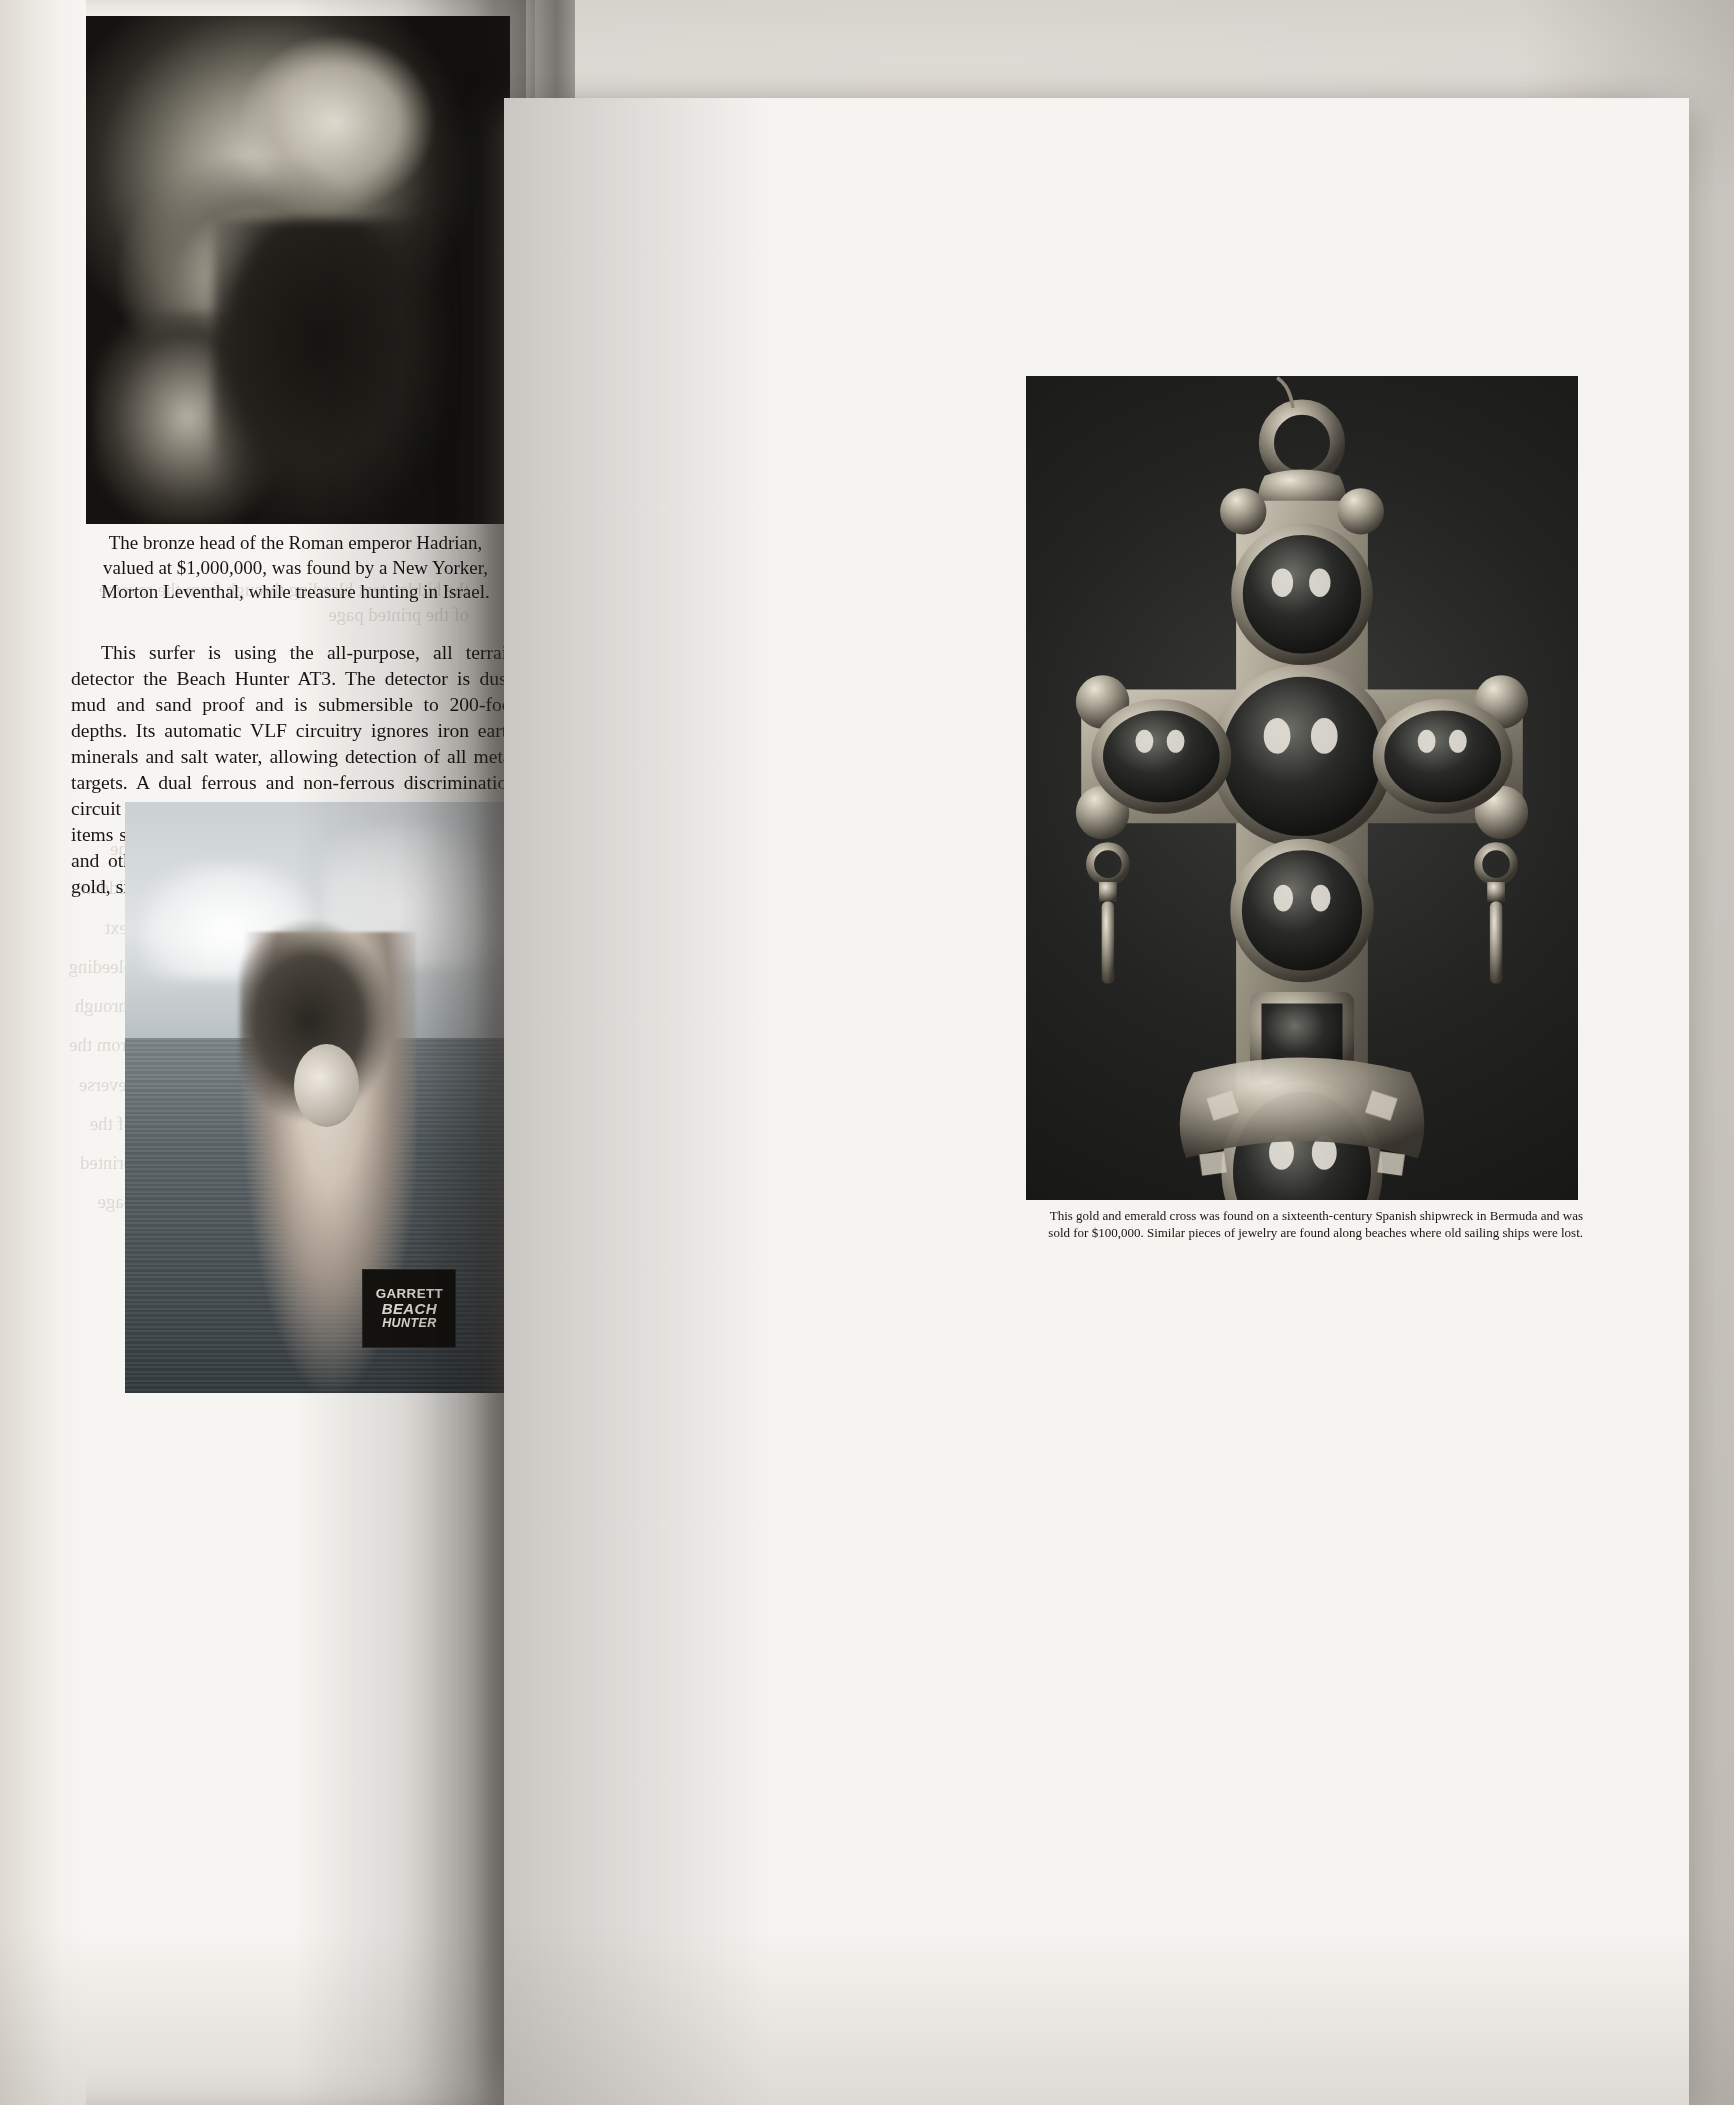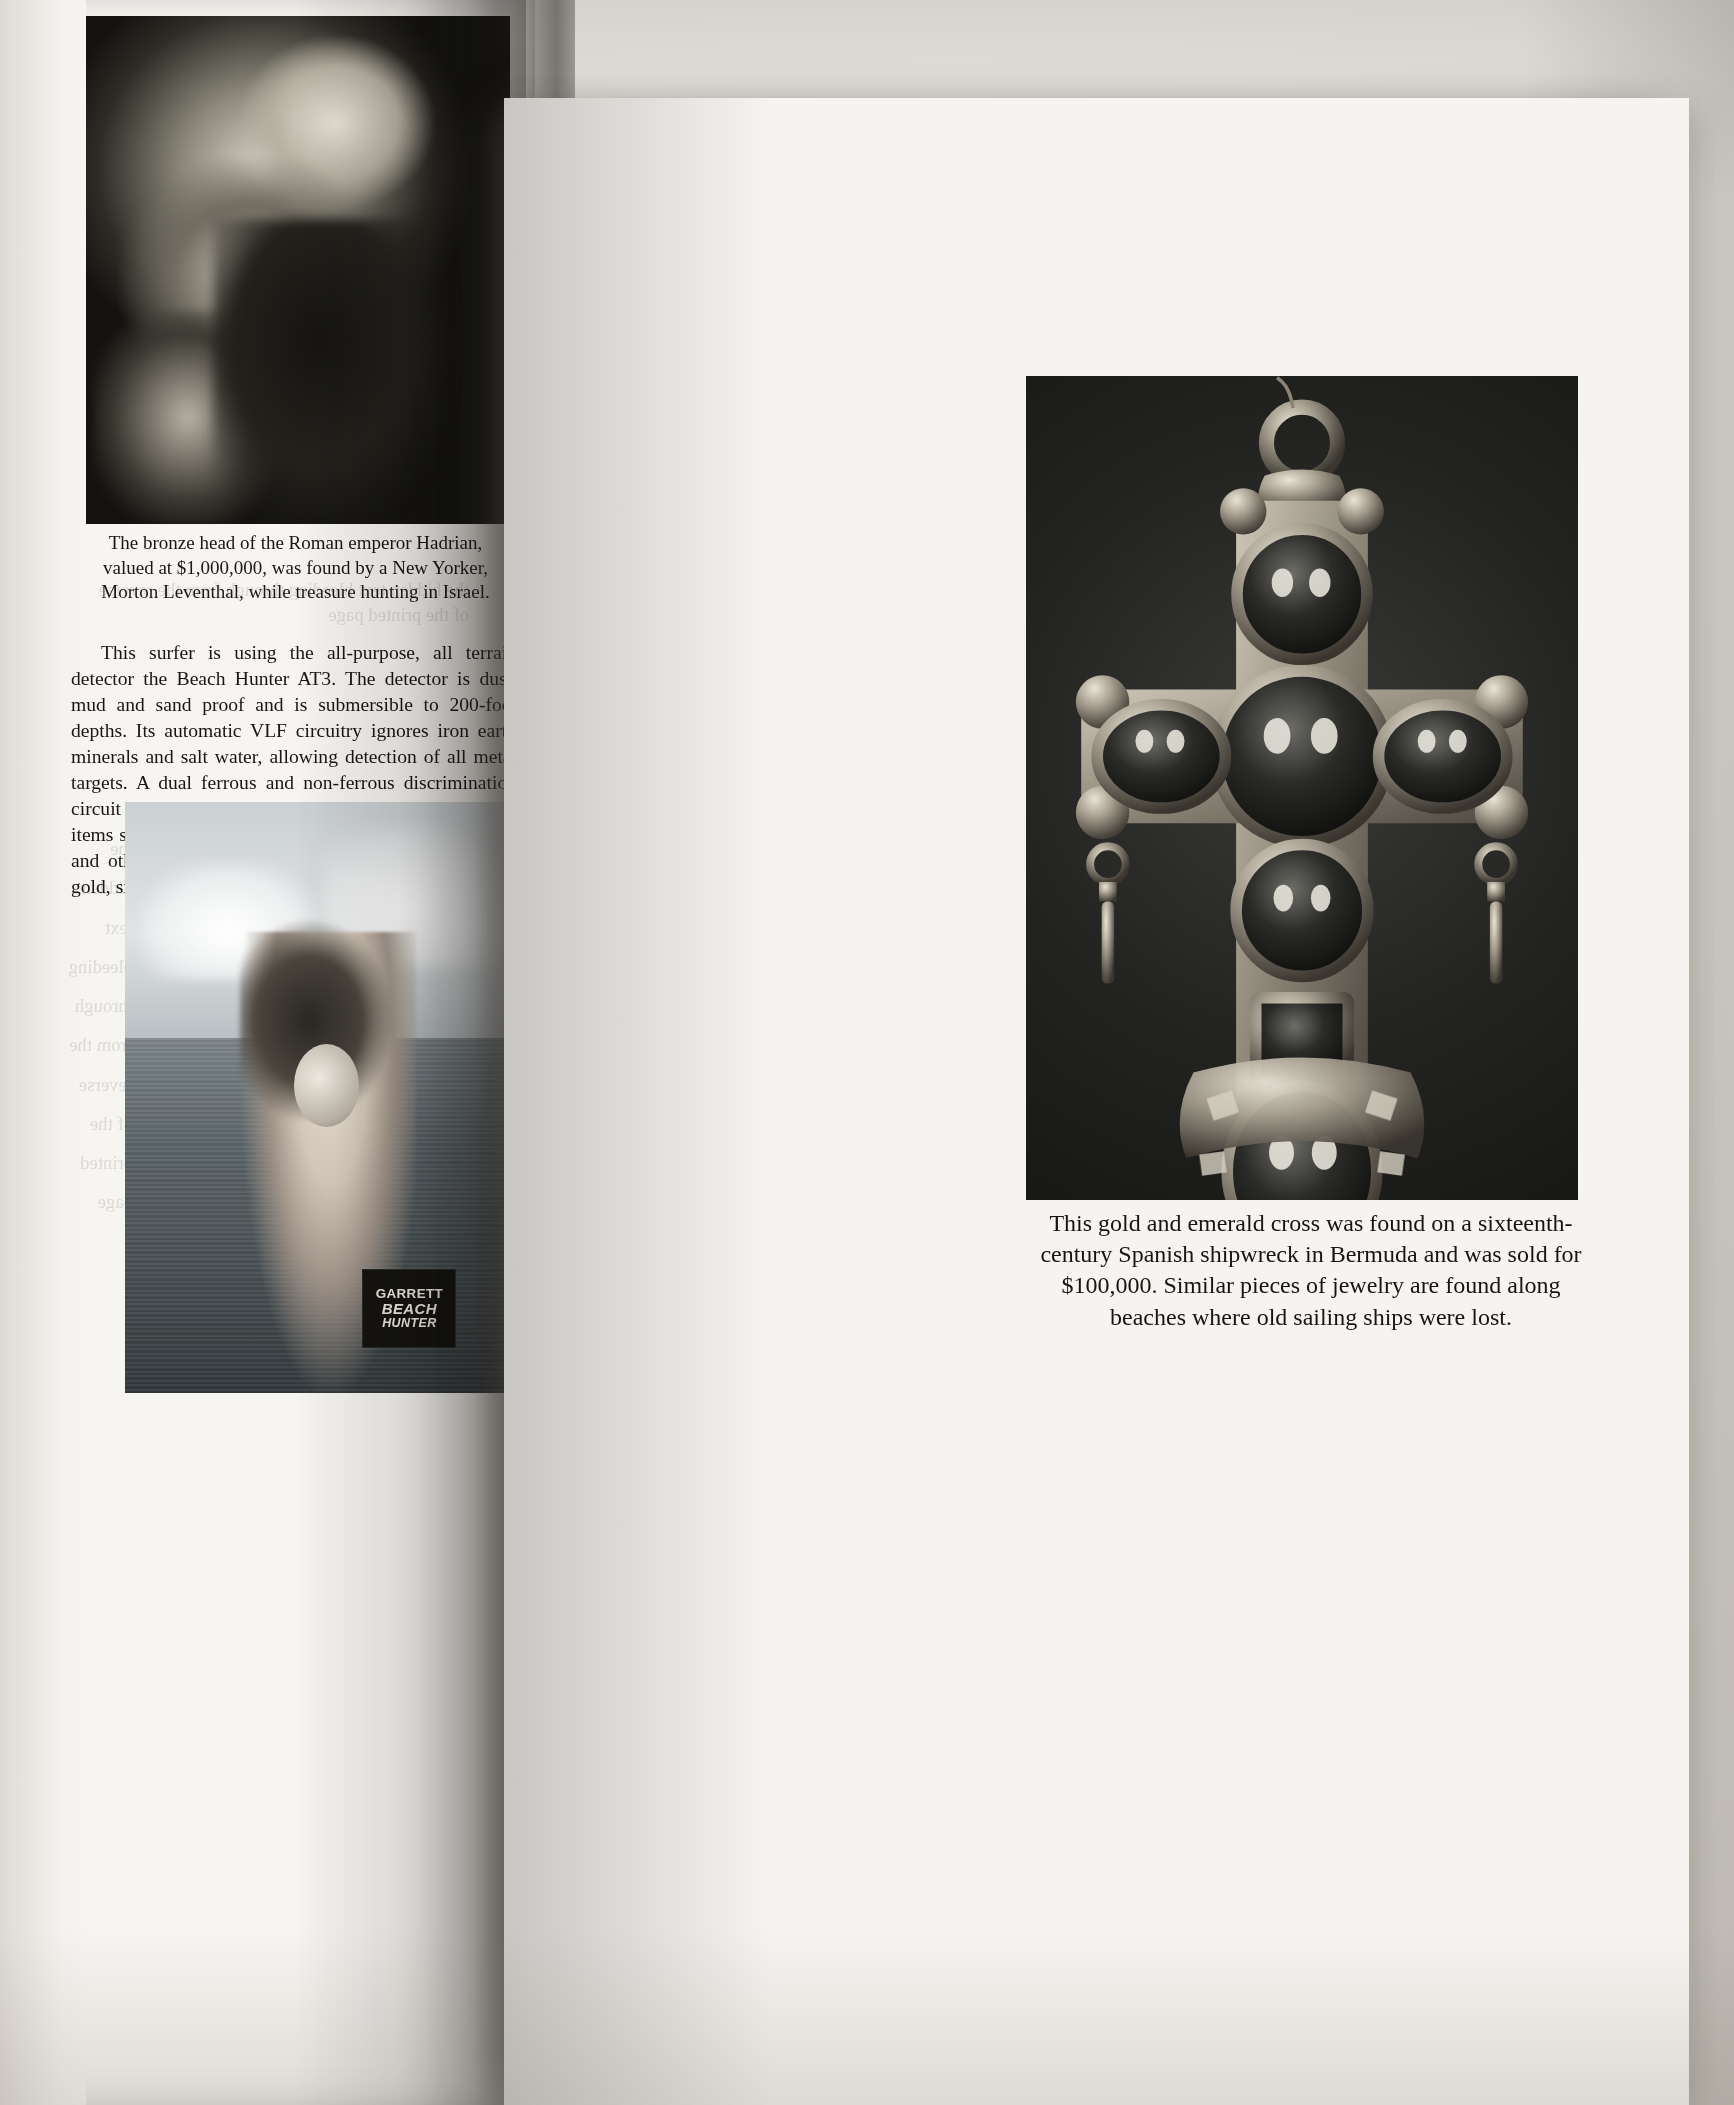--- a/index.html
+++ b/index.html
@@ -202,22 +202,22 @@
     text-align: justify;
     text-indent: 30px;
   }
   #body-surfer .credit-line {
     display: block;
     text-align: center;
     text-indent: 0;
   }
   #caption-cross {
     left: 535px; top: 1110px; width: 544px;
-    font-size: 24px; line-height: 1.30;
-    text-align: center;
+    font-size: 13px; line-height: 1.30;
+    text-align: right;
     color: #17150f;
   }
 
   
   .bleed {
     position: absolute;
     color: rgba(80,76,70,0.16);
     font-size: 18.7px;
     line-height: 1.35;
     width: 383px;

